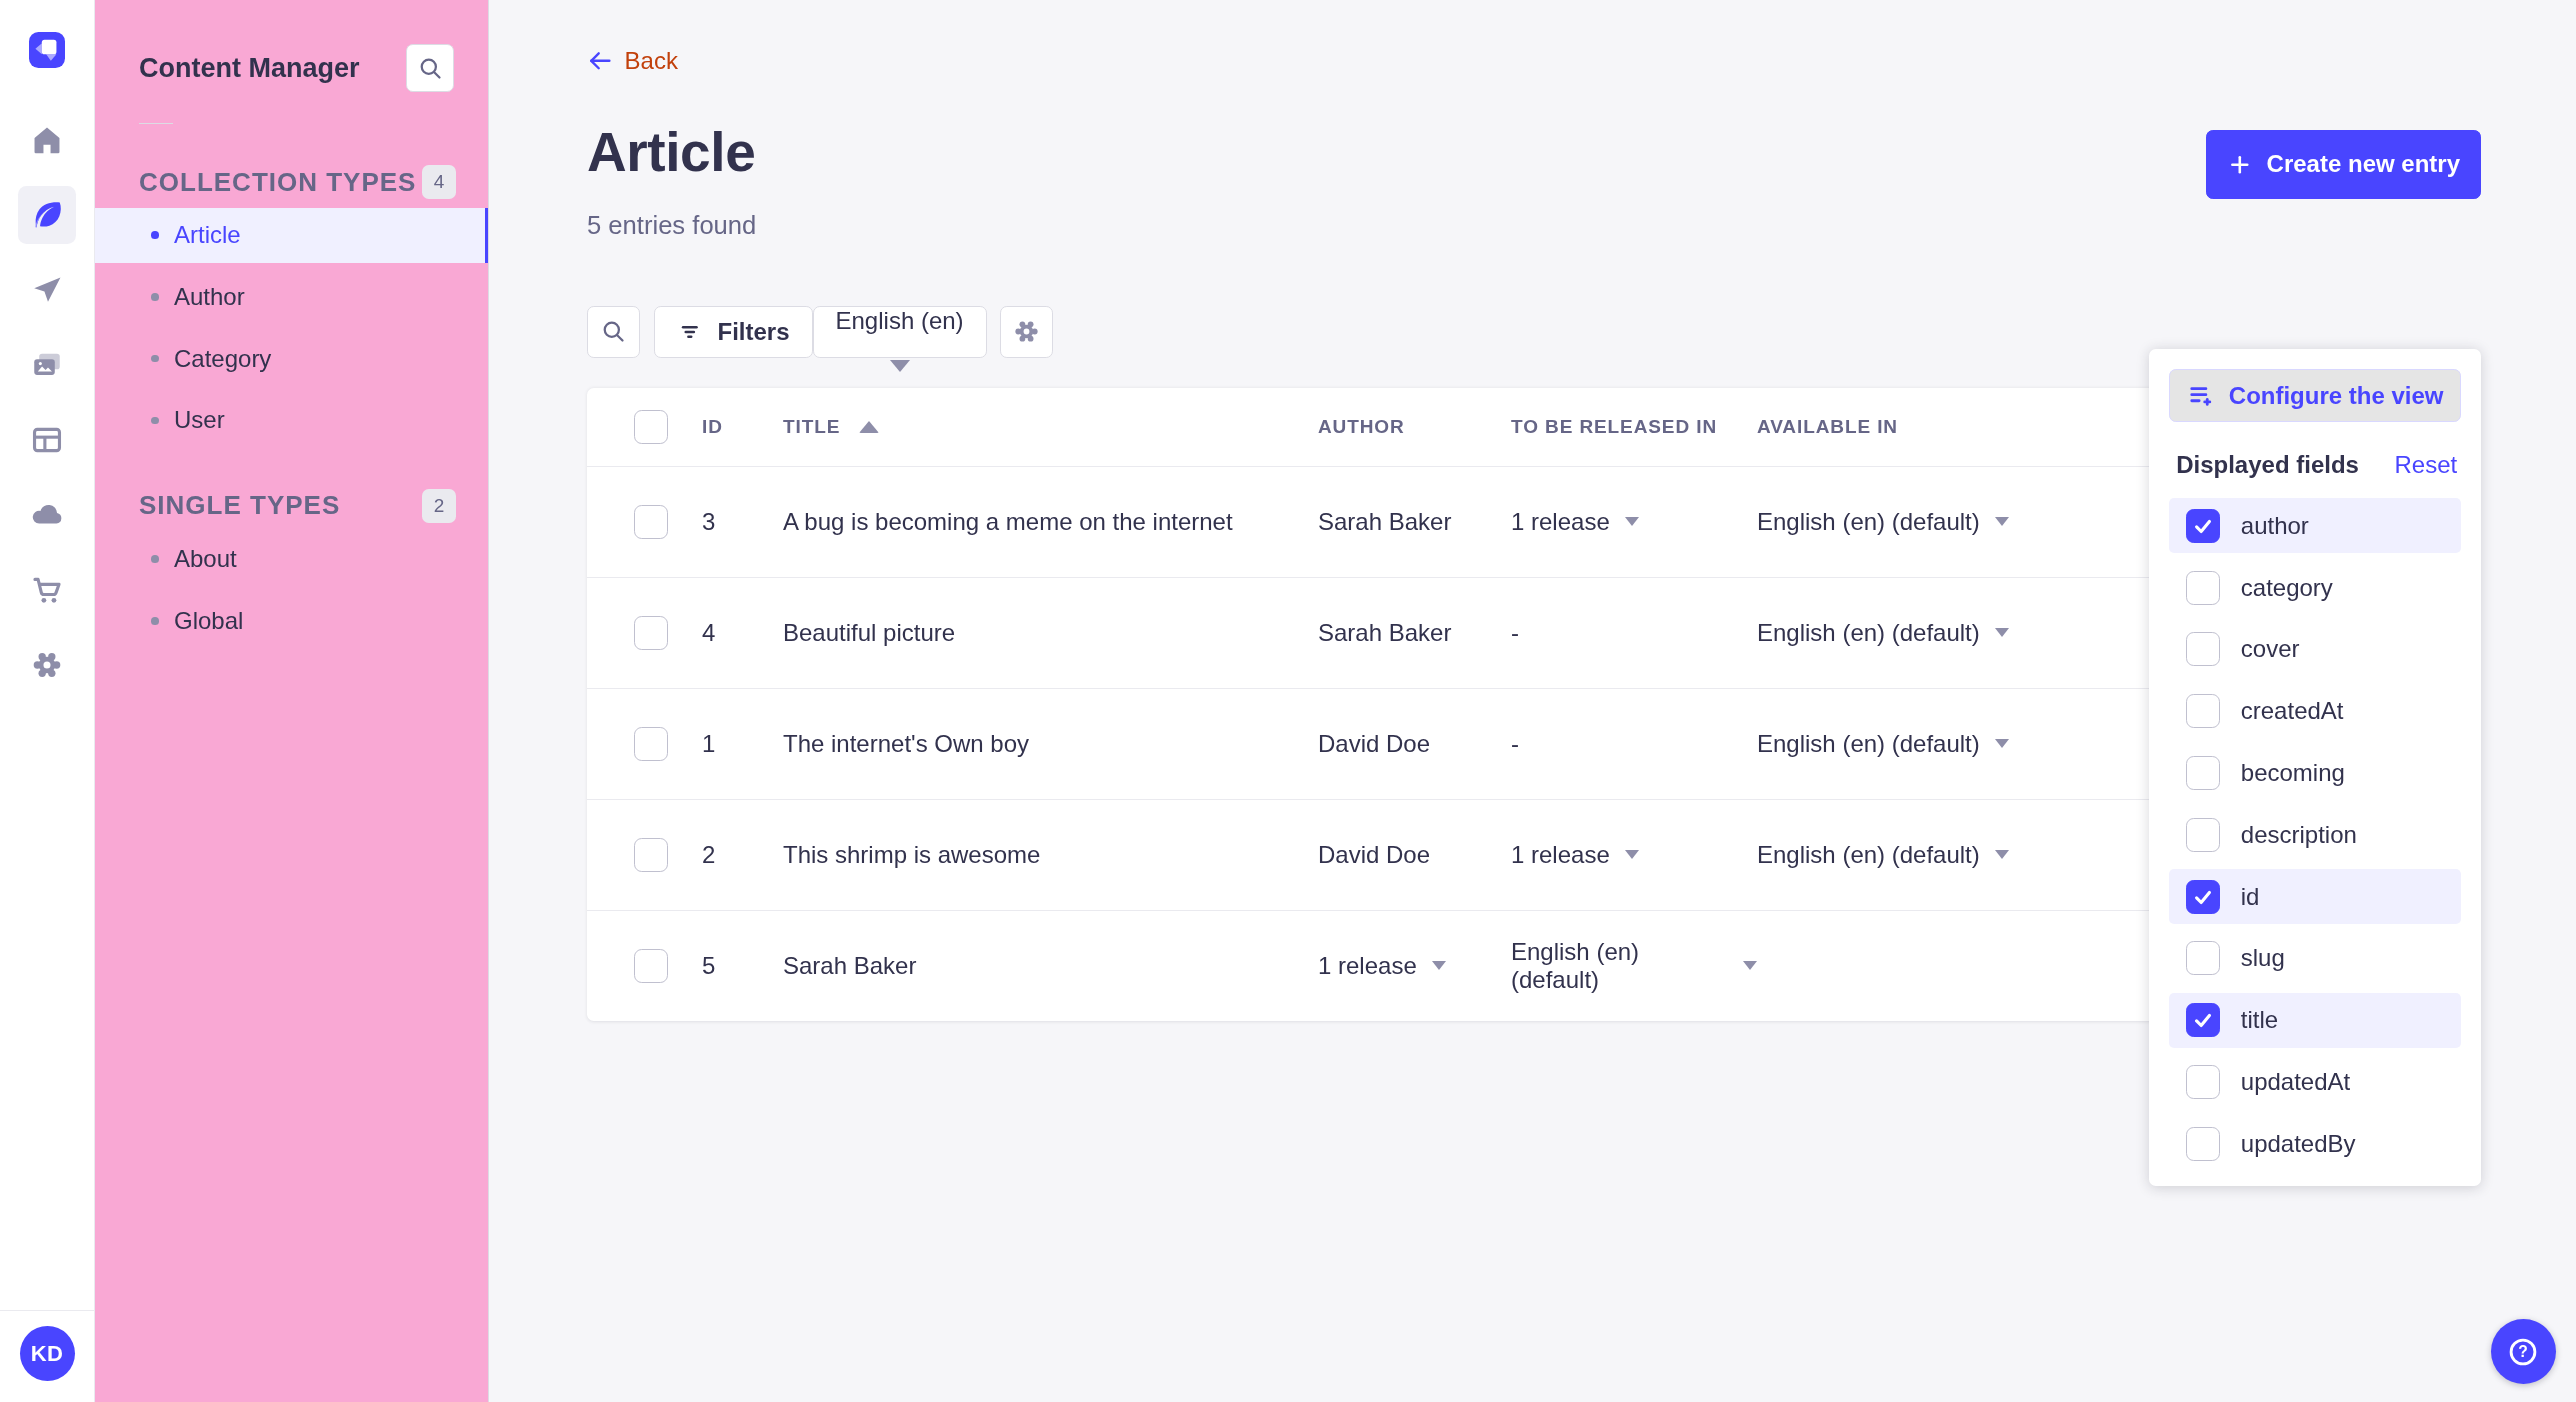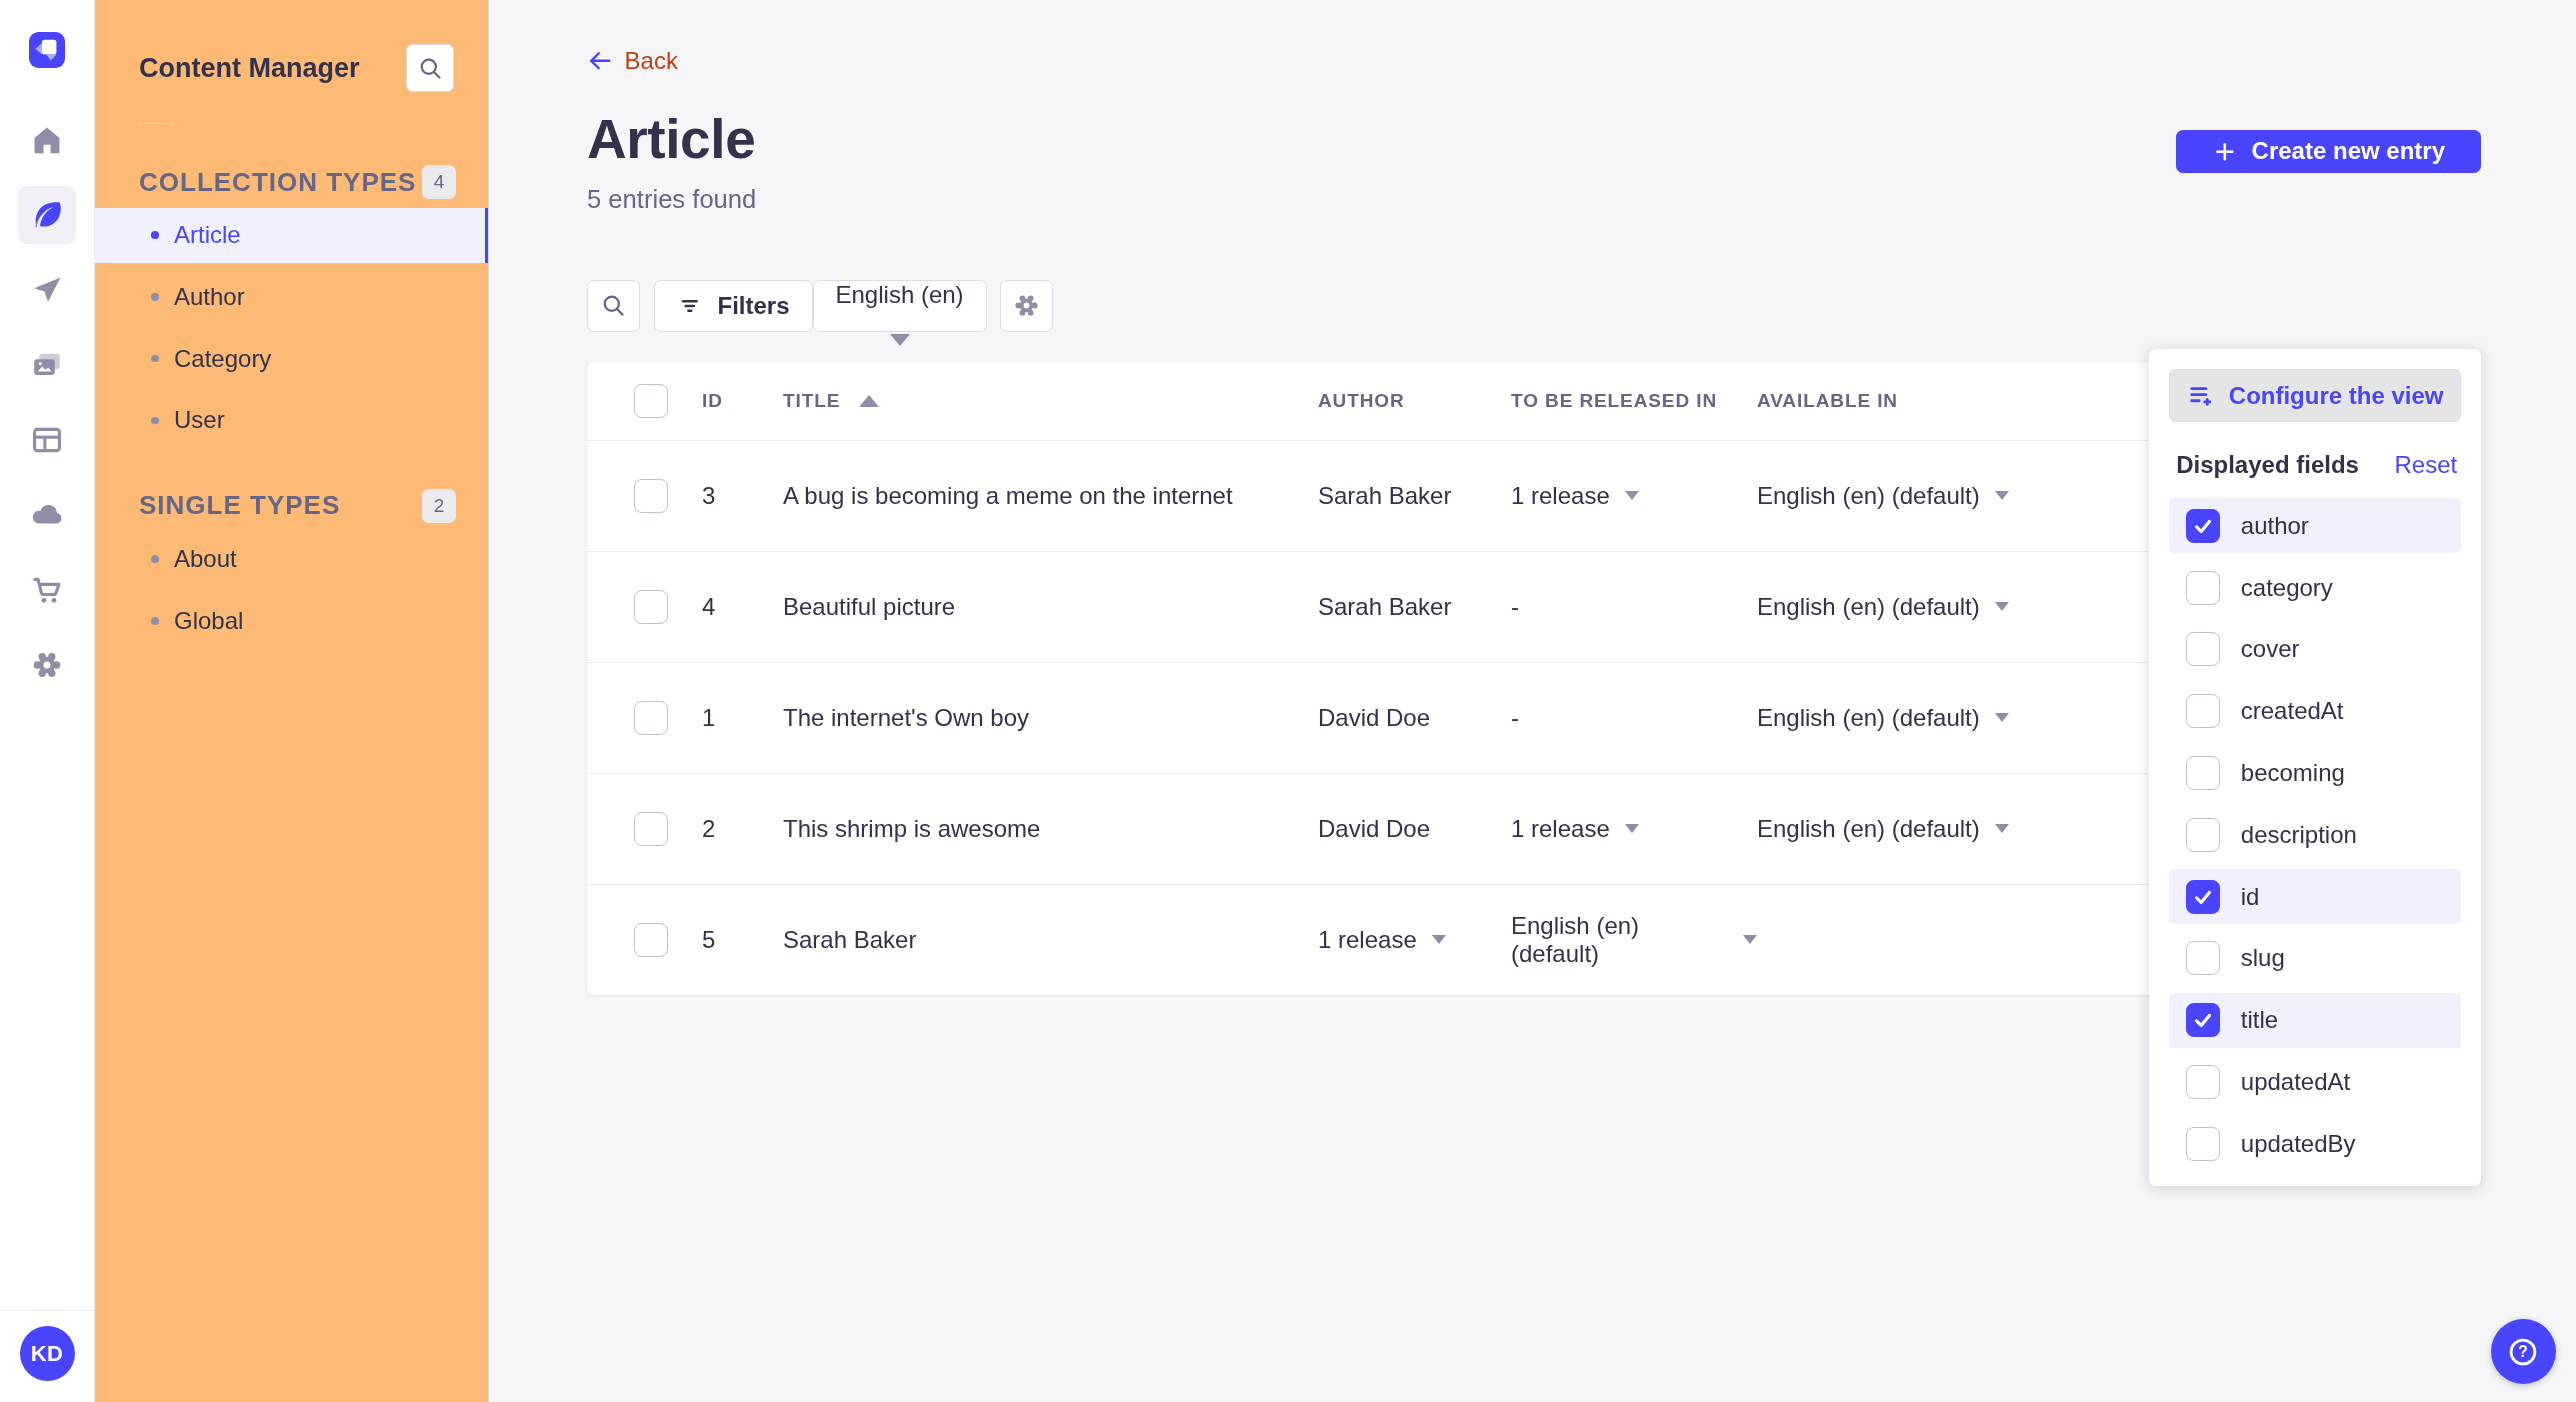--- a/index.html
+++ b/index.html
@@ -17,21 +17,21 @@
   .rail nav { display:flex; flex-direction:column; gap:17px; align-items:center; }
   .rail-btn { width:58px; height:58px; border:none; background:transparent; border-radius:8.5px;
               display:flex; align-items:center; justify-content:center; cursor:pointer; }
   .rail-btn.active { background:#f0f0f6; }
   .rail-spacer { flex:1; }
   .rail-divider { width:95px; border-top:0.9px solid #eaeaef; }
   .avatar { width:55px; height:55px; border-radius:50%; background:#4945ff; color:#fff;
             font-size:22px; font-weight:700; display:flex; align-items:center; justify-content:center;
             margin:15.3px 0 21px 0; cursor:pointer; letter-spacing:0.4px; }
   
-  .sidebar { width:394px; min-width:394px; background:#fdba74; border-right:0.9px solid #dcdce4; padding-top:44px; }
+  .sidebar { width:394px; min-width:394px; background:#f9a8d4; border-right:0.9px solid #dcdce4; padding-top:44px; }
   .sb-head { display:flex; align-items:center; justify-content:space-between; padding:0 34px 0 44px; }
   .sb-title { font-size:27px; font-weight:700; color:#32324d; }
   .sb-search { width:48px; height:48px; background:#fff; border:0.9px solid #dcdce4; border-radius:6.8px;
                display:flex; align-items:center; justify-content:center; cursor:pointer; }
   .sb-rule { width:34px; border-top:1.7px solid #dcdce4; margin:31px 0 0 44px; }
   .sb-section-head { display:flex; align-items:center; justify-content:space-between;
                      padding:0 32px 0 44px; margin-top:41px; }
   .sb-section-label { font-size:26px; font-weight:700; color:#666687; letter-spacing:1px; }
   .badge { min-width:34px; height:34px; padding:0 8.5px; background:#eaeaef; border-radius:6.8px;
            color:#666687; font-size:19px; display:flex; align-items:center; justify-content:center; }
@@ -40,21 +40,21 @@
              padding-left:56px; cursor:pointer; font-size:24px; font-weight:500; color:#32324d; }
   .sb-item .dot { width:7.7px; height:7.7px; border-radius:50%; background:#8e8ea9; }
   .sb-item.active { background:#f0f0ff; border-right:3.4px solid #4945ff; color:#4945ff; }
   .sb-item.active .dot { background:#4945ff; }
   
   .main { flex:1; padding:47px 95px 0 98px; position:relative; }
   .back { display:inline-flex; align-items:center; gap:12px; color:#c2410c; font-size:24px;
           font-weight:500; text-decoration:none; cursor:pointer; }
   .title-row { display:flex; align-items:center; justify-content:space-between; margin-top:29px; }
   .page-title { font-size:55px; font-weight:700; color:#32324d; letter-spacing:-0.4px; }
-  .btn-primary { height:43px; padding:0 35px; background:#4945ff; color:#fff; border:0.9px solid #4945ff;
+  .btn-primary { height:69px; padding:0 20px; background:#4945ff; color:#fff; border:0.9px solid #4945ff;
                  border-radius:6.8px; font-size:24px; font-weight:600; display:flex; align-items:center;
                  gap:13.6px; cursor:pointer; font-family:inherit;margin-top:24px; }
   .subtitle { margin-top:12px; font-size:25.6px; color:#666687; }
   .toolbar { margin-top:66px; display:flex; align-items:center; justify-content:flex-start; }
   .tb-left, .tb-right { display:flex; align-items:center; gap:13.6px; }
   .icon-btn { width:53px; height:52px; background:#fff; border:0.9px solid #dcdce4; border-radius:6.8px;
               display:flex; align-items:center; justify-content:center; cursor:pointer; }
   .btn-outline { height:52px; padding:0 22px; background:#fff; border:0.9px solid #dcdce4; border-radius:6.8px;
                  display:flex; align-items:center; gap:15.3px; font-size:24px; font-weight:600;
                  color:#32324d; cursor:pointer; font-family:inherit; }

